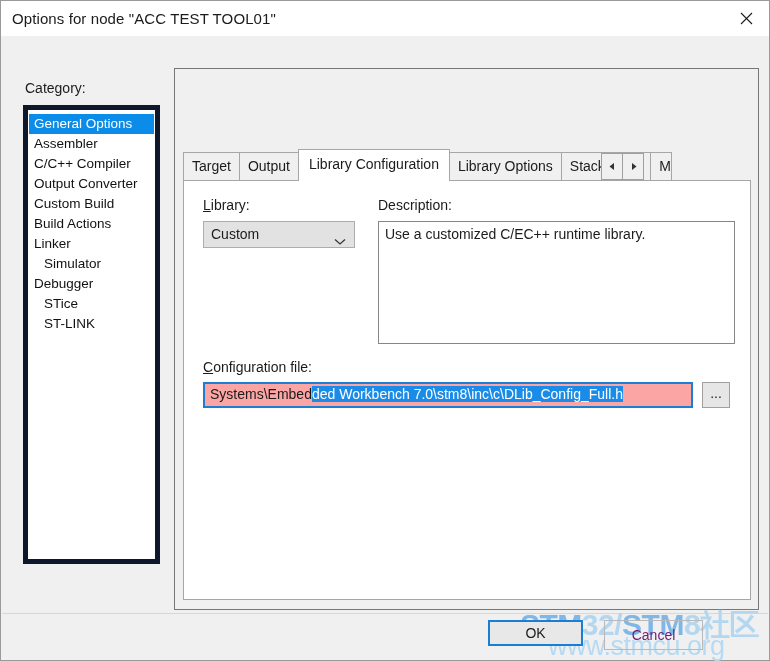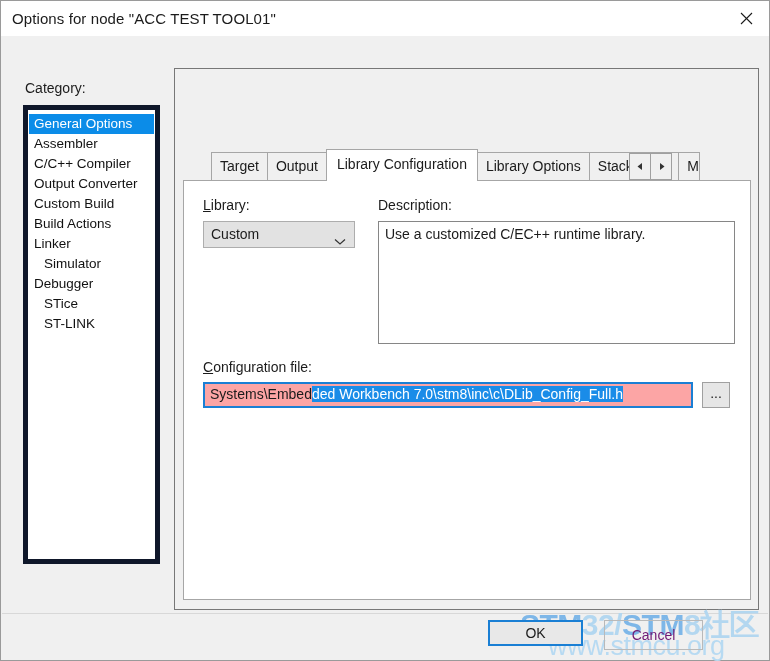--- a/index.html
+++ b/index.html
@@ -98,21 +98,20 @@
     box-sizing: border-box;
   }
 
   
   .tabstrip {
     position: absolute;
     left: 182px;
     top: 150px;
     width: 461px;
     height: 30px;
-    margin-left: 28px;
   }
   .tabs-row {
     position: absolute;
     left: 0; bottom: 0;
     display: flex;
     align-items: flex-end;
   }
   .tab {
     background: #f0f0f0;
     border: 1px solid #a6a6a6;

